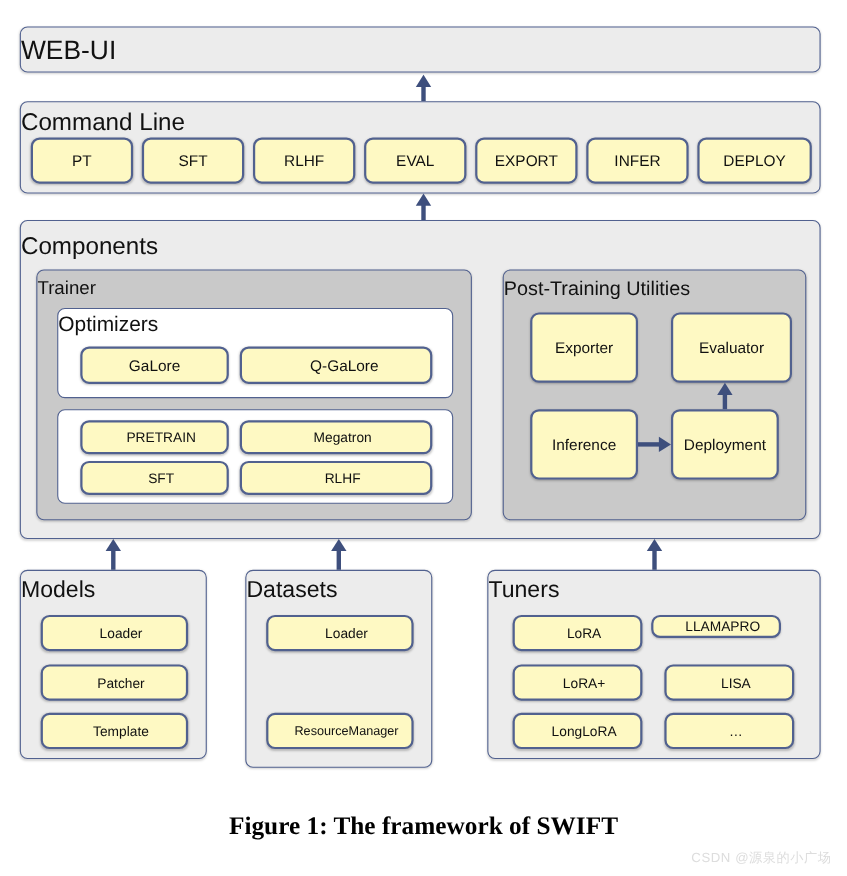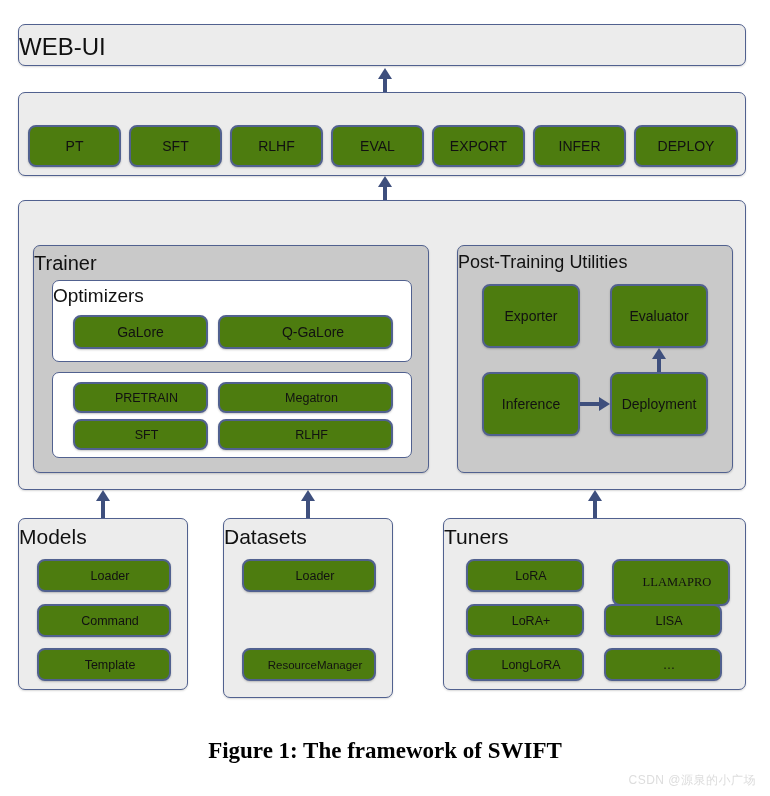--- a/index.html
+++ b/index.html
@@ -35,21 +35,21 @@
   }
   .panel-white {
     position: absolute;
     background: #ffffff;
     border: 1.8px solid #51618f;
     border-radius: 7px;
     box-sizing: border-box;
   }
   .chip {
     position: absolute;
-    background: #4d7c0f;
+    background: #fef9c3;
     border: 2px solid #51618f;
     border-radius: 8px;
     box-sizing: border-box;
     display: flex;
     align-items: center;
     justify-content: center;
     font-size: 14px;
     color: #111111;
     box-shadow: 0 1px 2px rgba(0,0,0,0.22);
     white-space: nowrap;
@@ -133,59 +133,61 @@
 <div class="frame" style="left:18px; top:24px; width:728px; height:42px;">
   <div class="title" style="left:0; top:8px; width:100%; font-size:24px;">WEB-UI</div>
 </div>
 
 <div class="arrow-up" style="left:378px; top:68px; height:24px;">
   <div class="head"></div>
     <div class="shaft"></div>
 </div>
 
 <div class="frame" style="left:18px; top:92px; width:728px; height:84px;">
+  <div class="title" style="left:0; top:5px; width:100%; font-size:22px;">Command Line</div>
 
   <div class="chip" style="left:9px; top:32px; width:93px; height:42px;">PT</div>
   <div class="chip" style="left:110px; top:32px; width:93px; height:42px;">SFT</div>
   <div class="chip" style="left:211px; top:32px; width:93px; height:42px;">RLHF</div>
   <div class="chip" style="left:312px; top:32px; width:93px; height:42px;">EVAL</div>
   <div class="chip" style="left:514px; top:32px; width:93px; height:42px;">INFER</div>
   <div class="chip" style="left:413px; top:32px; width:93px; height:42px;">EXPORT</div>
   <div class="chip" style="left:615px; top:32px; width:104px; height:42px;">DEPLOY</div>
 </div>
 
 <div class="arrow-up" style="left:378px; top:176px; height:26px;">
   <div class="head"></div>
     <div class="shaft"></div>
 </div>
 
 <div class="frame" style="left:18px; top:200px; width:728px; height:290px;">
+  <div class="title" style="left:0; top:10px; width:100%; font-size:22px;">Components</div>
 
   <div class="panel-gray" style="left:14px; top:44px; width:396px; height:228px;">
-    <div class="title" style="left:0; top:6px; width:100%; font-size:20px;">Trainer</div>
+    <div class="title" style="left:0; top:6px; width:100%; font-size:17px;">Trainer</div>
 
     <div class="panel-white" style="left:18px; top:34px; width:360px; height:82px;">
       <div class="title" style="left:0; top:4px; width:100%; font-size:19px;">Optimizers</div>
       <div class="chip" style="left:20px; top:34px; width:135px; height:34px;">GaLore</div>
       <div class="chip" style="left:165px; top:34px; width:175px; height:34px;padding-left:15px;">Q-GaLore</div>
     </div>
 
     <div class="panel-white" style="left:18px; top:126px; width:360px; height:86px;">
       <div class="chip small" style="left:20px; top:9px; width:135px; height:31px;">PRETRAIN</div>
       <div class="chip small" style="left:165px; top:9px; width:175px; height:31px;">Megatron</div>
       <div class="chip small" style="left:20px; top:46px; width:135px; height:31px;">SFT</div>
       <div class="chip small" style="left:165px; top:46px; width:175px; height:31px;">RLHF</div>
     </div>
   </div>
 
   <div class="panel-gray" style="left:438px; top:44px; width:276px; height:228px;">
     <div class="title" style="left:0; top:6px; width:100%; font-size:18px;">Post-Training Utilities</div>
 
     <div class="chip" style="left:24px; top:38px; width:98px; height:64px;">Exporter</div>
-    <div class="chip" style="left:152px; top:38px; width:98px; height:64px;">Evaluator</div>
+    <div class="chip" style="left:152px; top:38px; width:110px; height:64px;">Evaluator</div>
     <div class="chip" style="left:24px; top:126px; width:98px; height:64px;">Inference</div>
     <div class="chip" style="left:152px; top:126px; width:98px; height:64px;">Deployment</div>
 
     <div class="arrow-right" style="left:122px; top:151px; width:30px;">
       <div class="shaft"></div>
         <div class="head"></div>
     </div>
 
     <div class="arrow-up" style="left:194px; top:102px; height:24px;">
       <div class="head"></div>
@@ -203,36 +205,36 @@
     <div class="shaft"></div>
 </div>
 <div class="arrow-up" style="left:588px; top:490px; height:28px;">
   <div class="head"></div>
     <div class="shaft"></div>
 </div>
 
 <div class="frame" style="left:18px; top:518px; width:170px; height:172px;">
   <div class="title" style="left:0; top:6px; width:100%; font-size:21px;">Models</div>
   <div class="chip small" style="left:18px; top:40px; width:134px; height:33px;">Loader</div>
-  <div class="chip small" style="left:18px; top:85px; width:134px; height:33px;">Command</div>
+  <div class="chip small" style="left:18px; top:85px; width:134px; height:33px;">Patcher</div>
   <div class="chip small" style="left:18px; top:129px; width:134px; height:33px;">Template</div>
 </div>
 
 <div class="frame" style="left:223px; top:518px; width:170px; height:180px;">
   <div class="title" style="left:0; top:6px; width:100%; font-size:21px;">Datasets</div>
   <div class="chip small" style="left:18px; top:40px; width:134px; height:33px;">Loader</div>
   <div class="chip small" style="left:18px; top:129px; width:134px; height:33px; font-size:11.5px;">ResourceManager</div>
 </div>
 
 <div class="frame" style="left:443px; top:518px; width:303px; height:172px;">
   <div class="title" style="left:0; top:6px; width:100%; font-size:21px;">Tuners</div>
 
   <div class="chip small" style="left:22px; top:40px; width:118px; height:33px;">LoRA</div>
   <div class="chip small" style="left:22px; top:85px; width:118px; height:33px;">LoRA+</div>
   <div class="chip small" style="left:22px; top:129px; width:118px; height:33px;">LongLoRA</div>
 
-  <div class="chip small" style="left:168px; top:40px; width:118px; height:47px;font-family:Liberation Serif, serif;">LLAMAPRO</div>
+  <div class="chip small" style="left:148px; top:40px; width:118px; height:21px;">LLAMAPRO</div>
   <div class="chip small" style="left:160px; top:85px; width:118px; height:33px;">LISA</div>
   <div class="chip small" style="left:160px; top:129px; width:118px; height:33px;">…</div>
 </div>
 
 <div class="caption">Figure 1: The framework of SWIFT</div>
 <div class="watermark">CSDN @源泉的小广场</div>
 
 </body></html>

